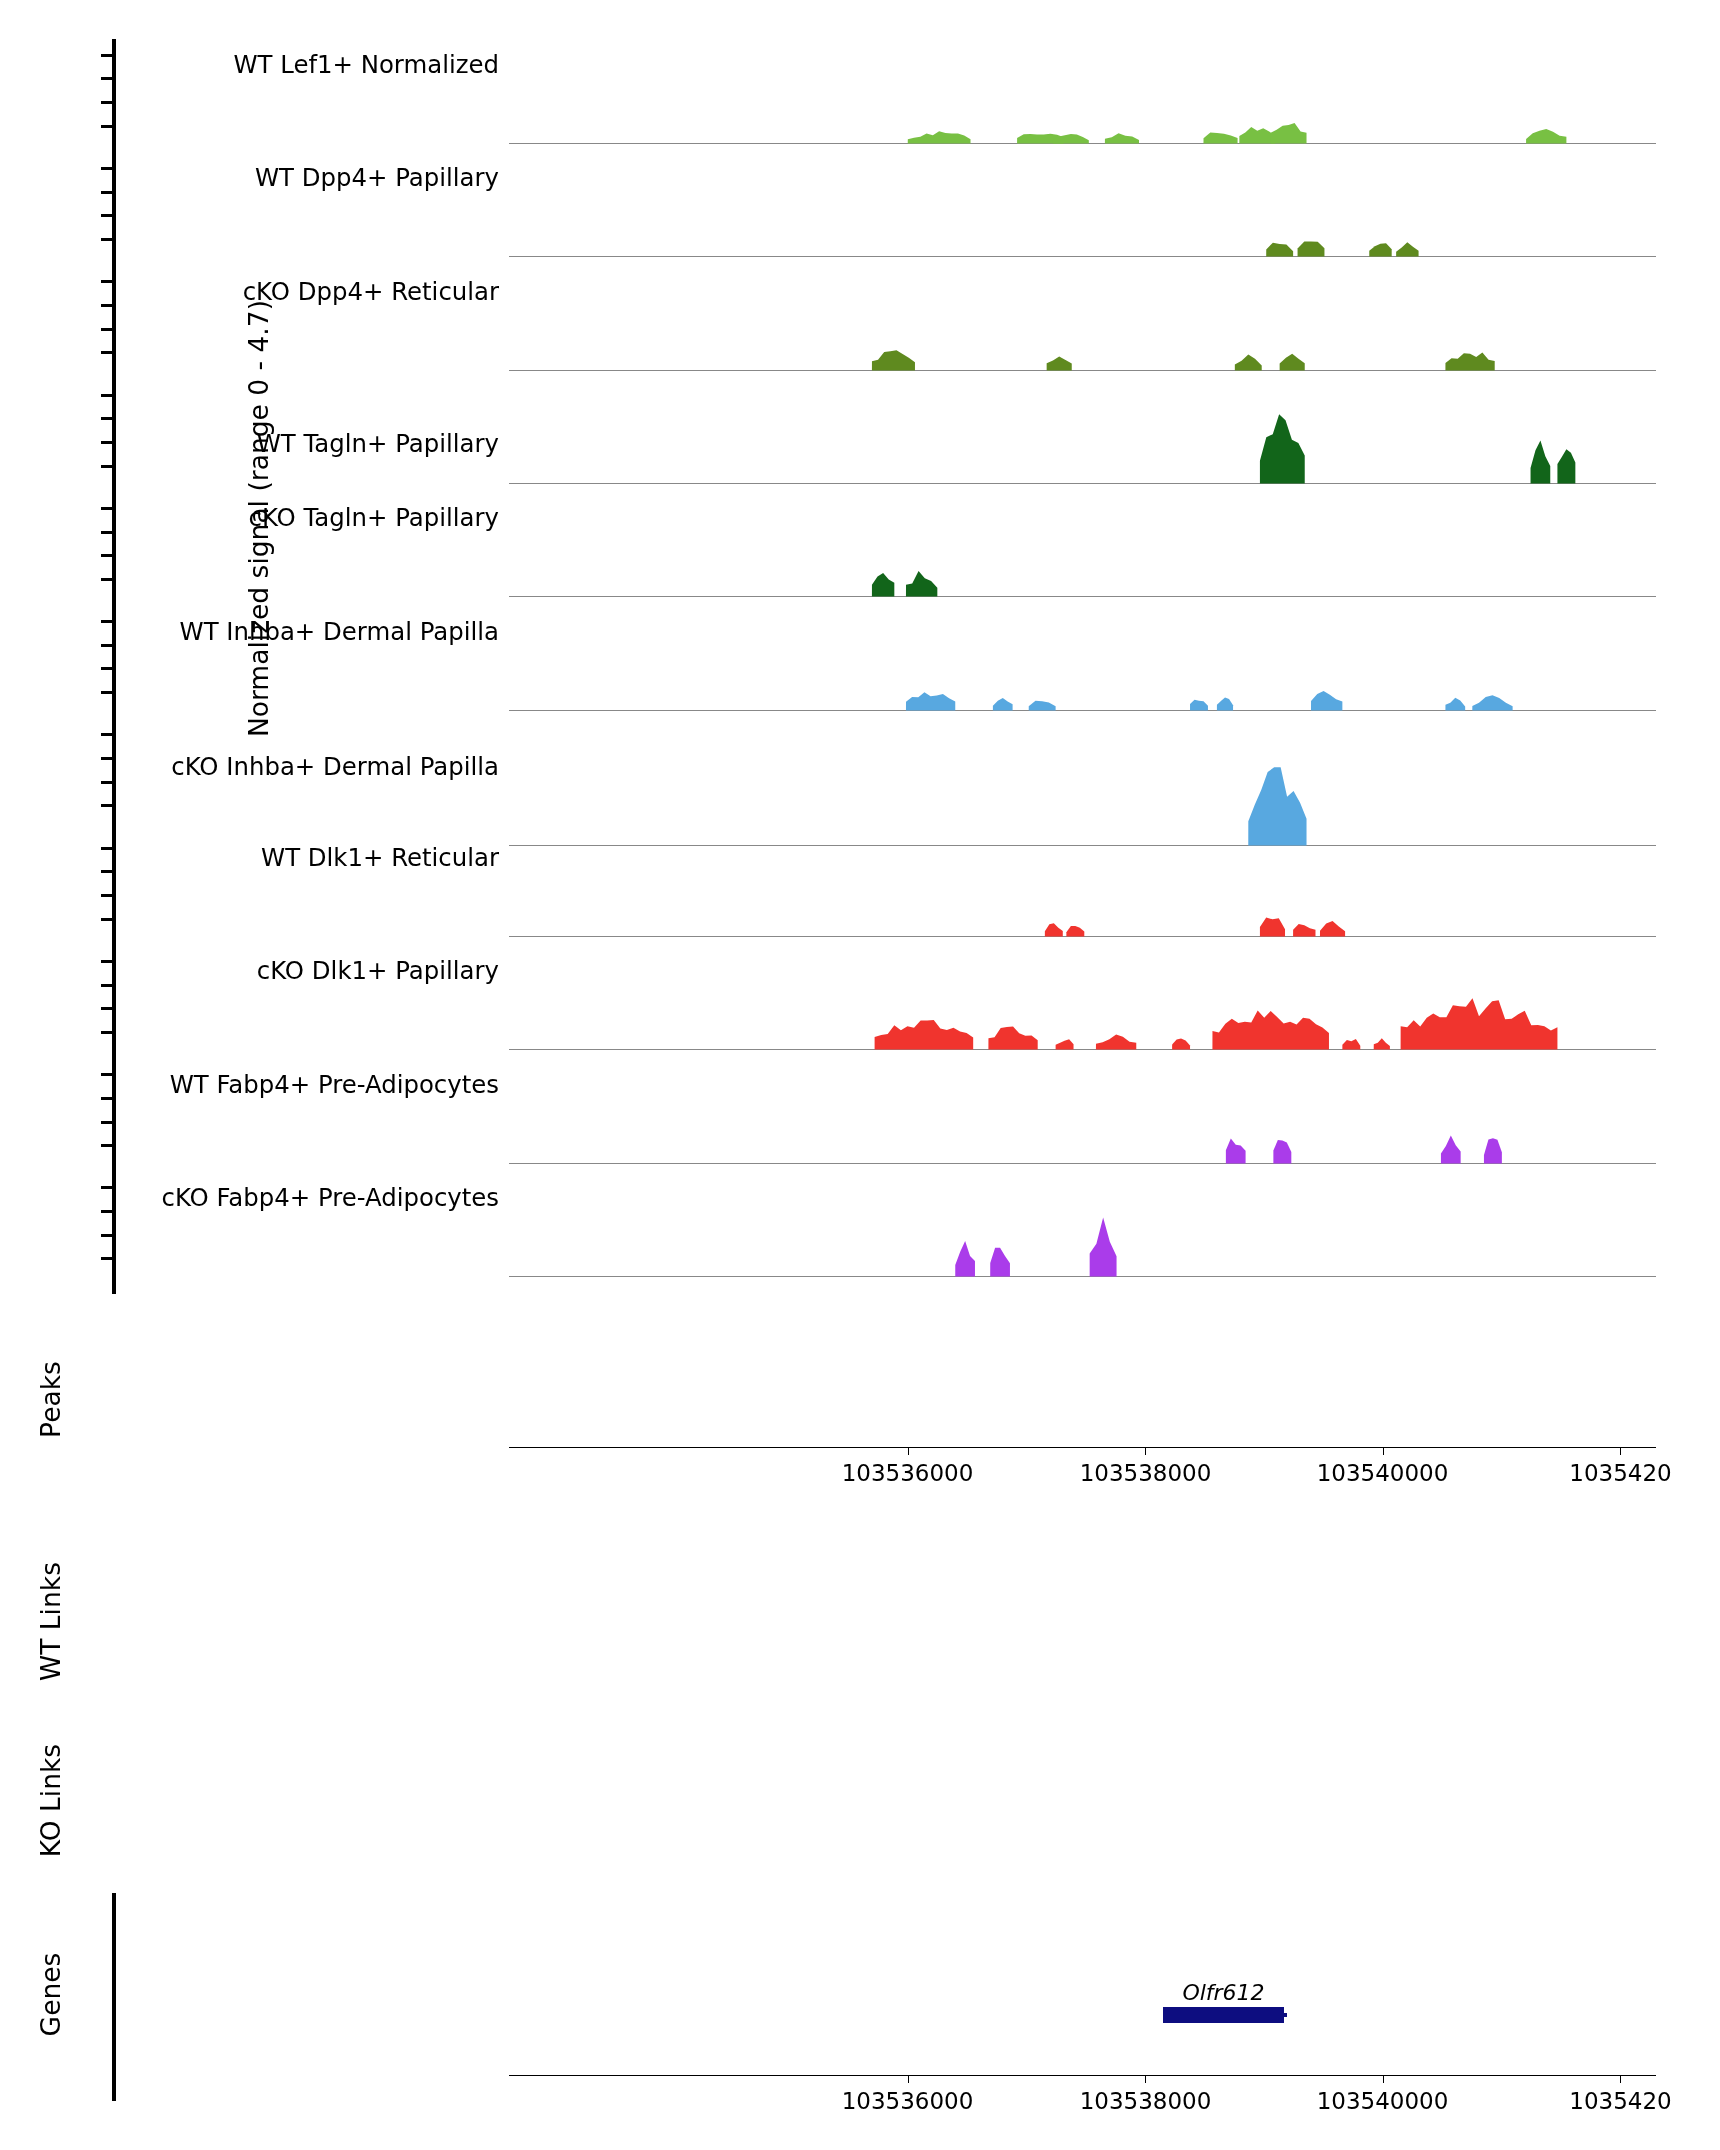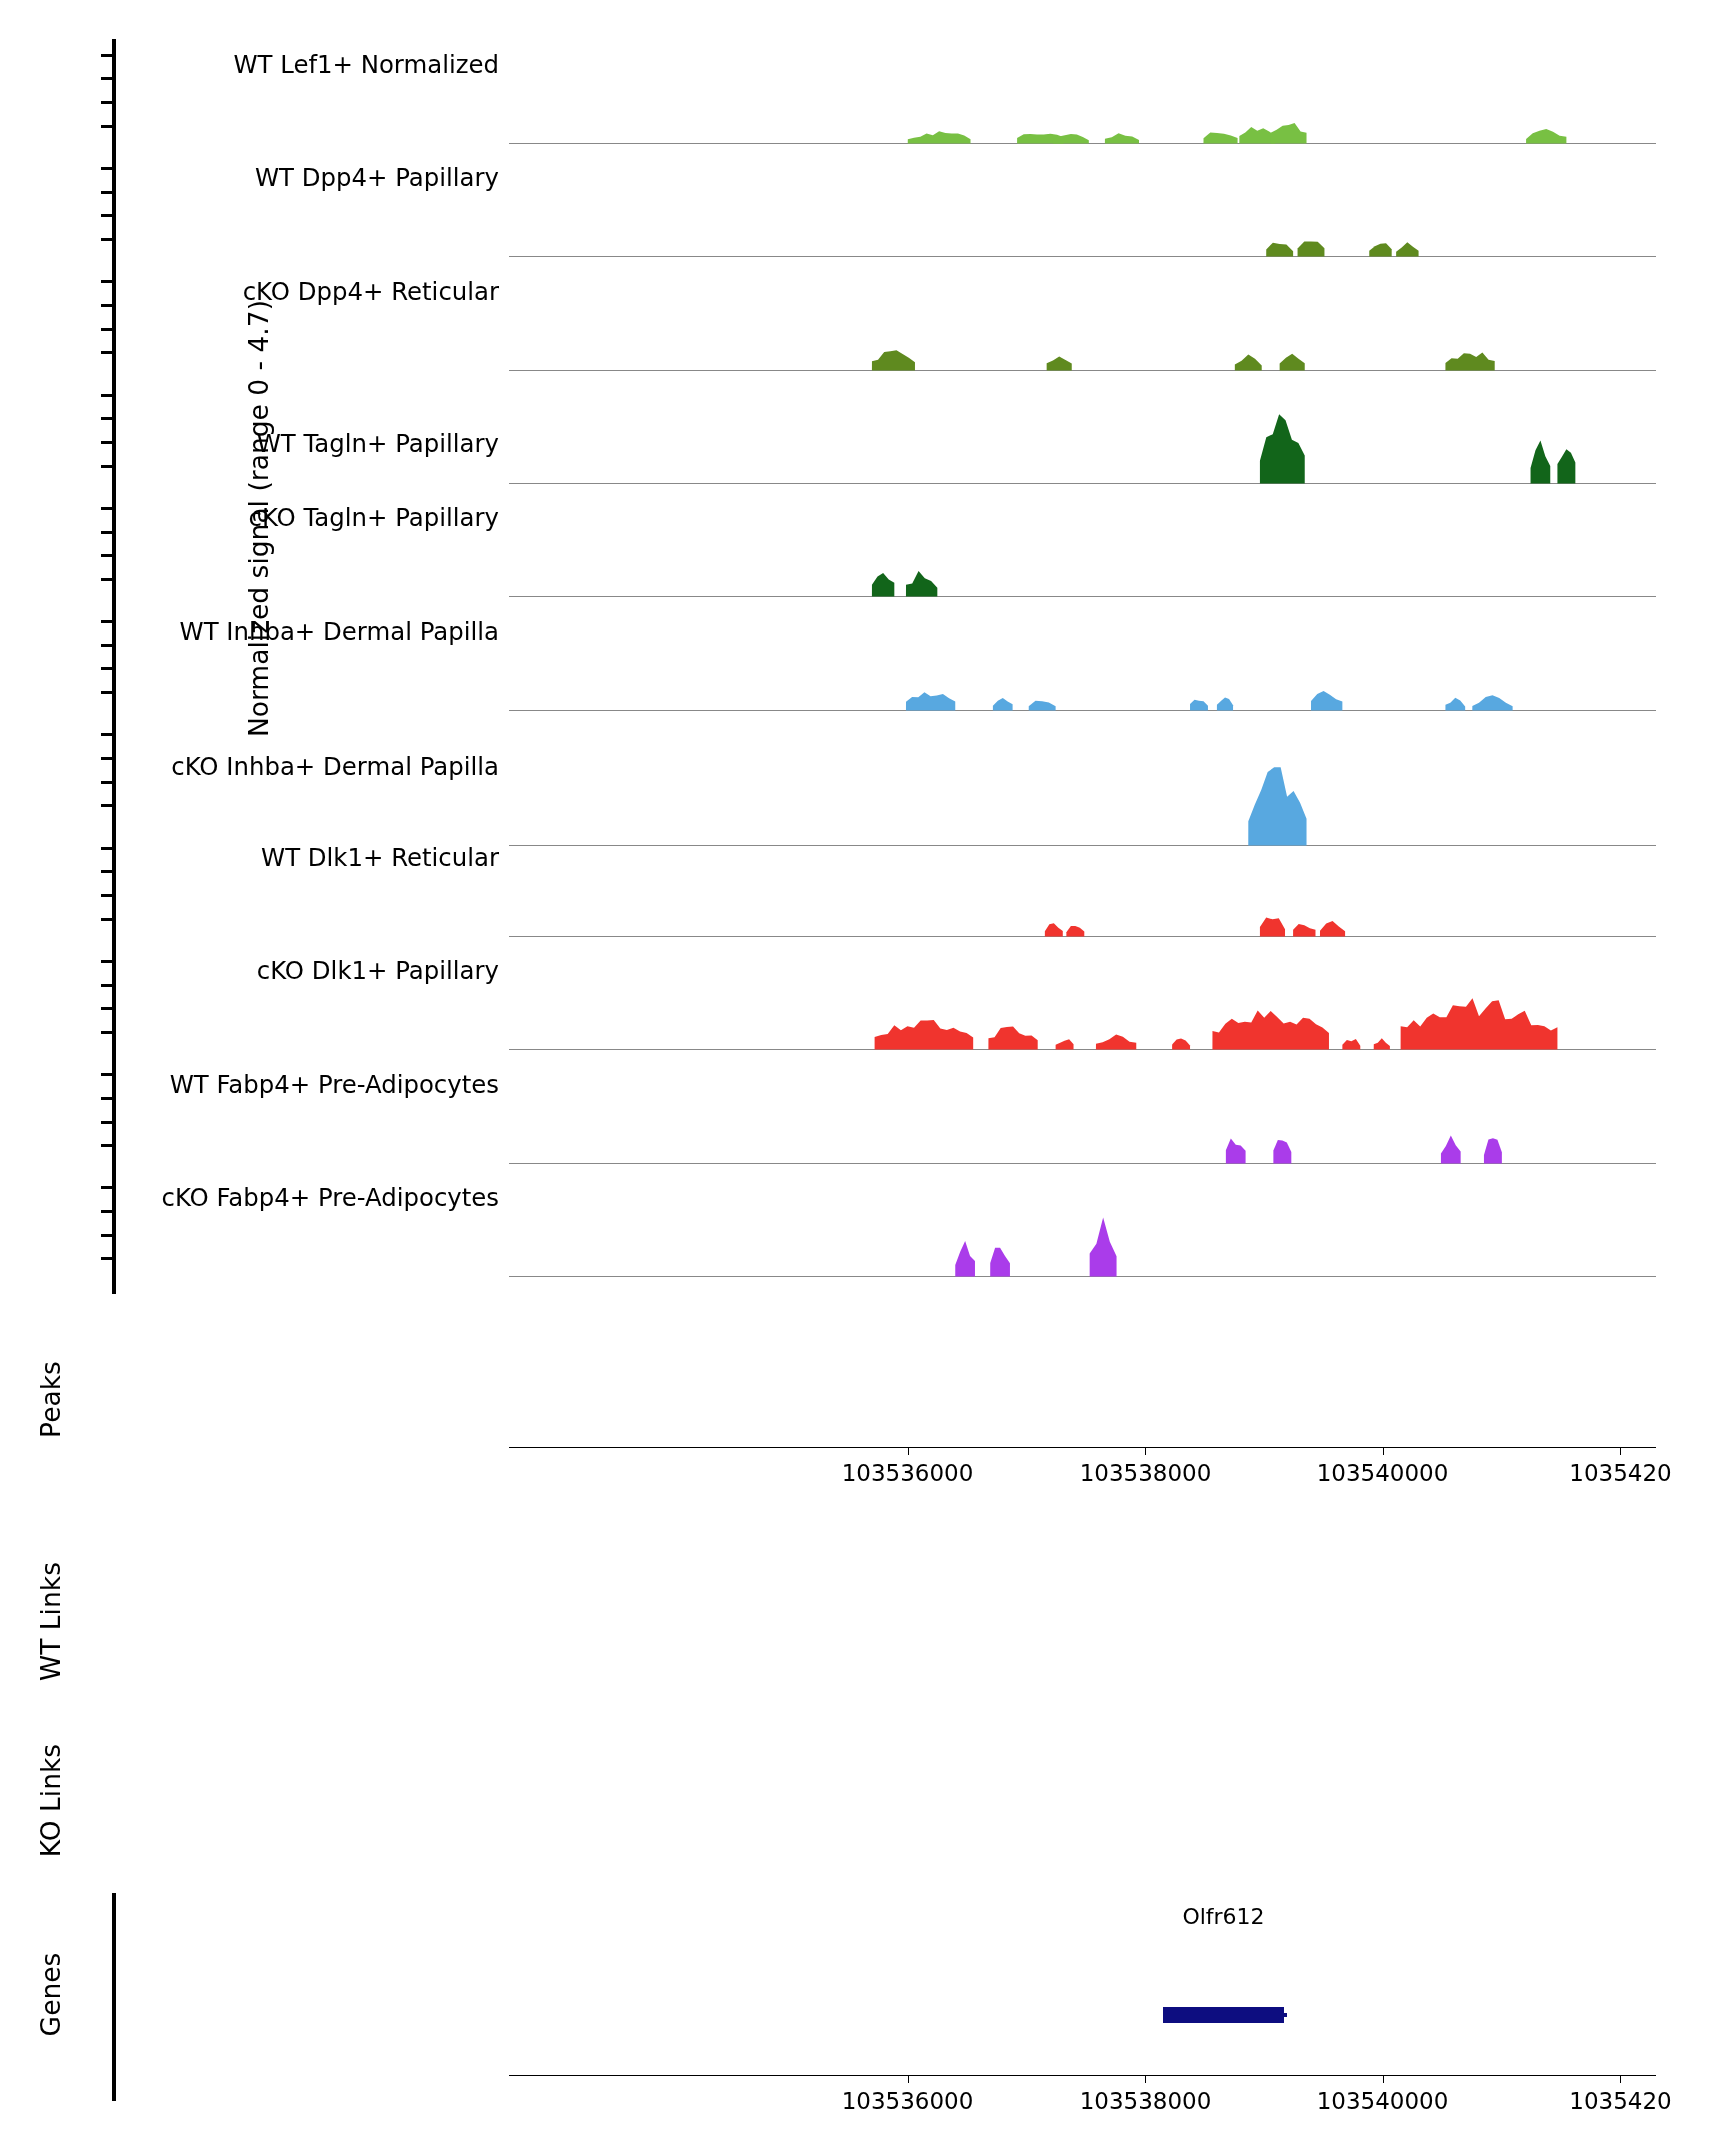--- a/index.html
+++ b/index.html
@@ -222,21 +222,21 @@
       <div class="xticklabel" style="left: 807px; width: 201px; top: 1460px;">103536000</div>
       <div class="xtick" style="left: 1145px; top: 1447px;"></div>
       <div class="xticklabel" style="left: 1045px; width: 201px; top: 1460px;">103538000</div>
       <div class="xtick" style="left: 1383px; top: 1447px;"></div>
       <div class="xticklabel" style="left: 1282px; width: 201px; top: 1460px;">103540000</div>
       <div class="xtick" style="left: 1620px; top: 1447px;"></div>
       <div class="xticklabel" style="left: 1520px; width: 201px; top: 1460px;">1035420</div>
     </div>
 
   <div id="genes">
-      <div class="genename" style="left: 1080px; width: 287px; top: 1904px;">Olfr612</div>
+      <div class="genename" style="left: 1080px; width: 287px; top: 1980px; font-style: italic;">Olfr612</div>
       <div class="genebar" style="left: 1163px; width: 121px; top: 2007px; height: 16px;"></div>
       <div class="genebar" style="left: 1274px; width: 13px; top: 2013px; height: 4.3px;"></div>
     </div>
 
   <div class="xaxis" style="top:2075px;"></div>
   <div id="xticks-bottom">
       <div class="xtick" style="left: 908px; top: 2075px;"></div>
       <div class="xticklabel" style="left: 807px; width: 201px; top: 2088px;">103536000</div>
       <div class="xtick" style="left: 1145px; top: 2075px;"></div>
       <div class="xticklabel" style="left: 1045px; width: 201px; top: 2088px;">103538000</div>

